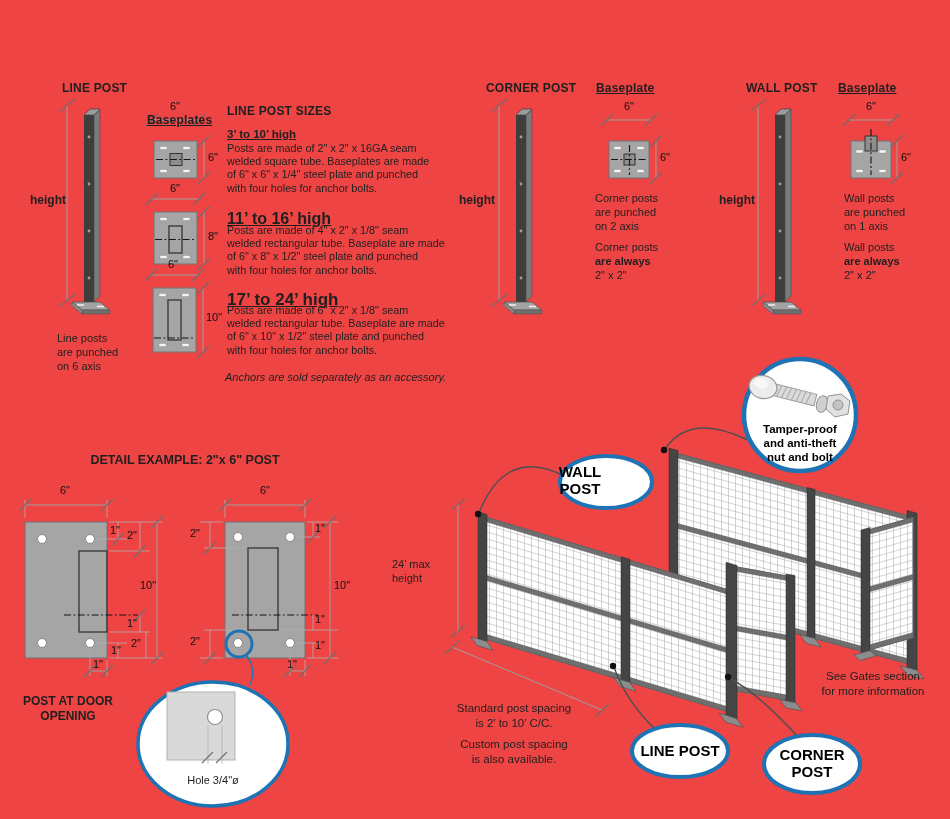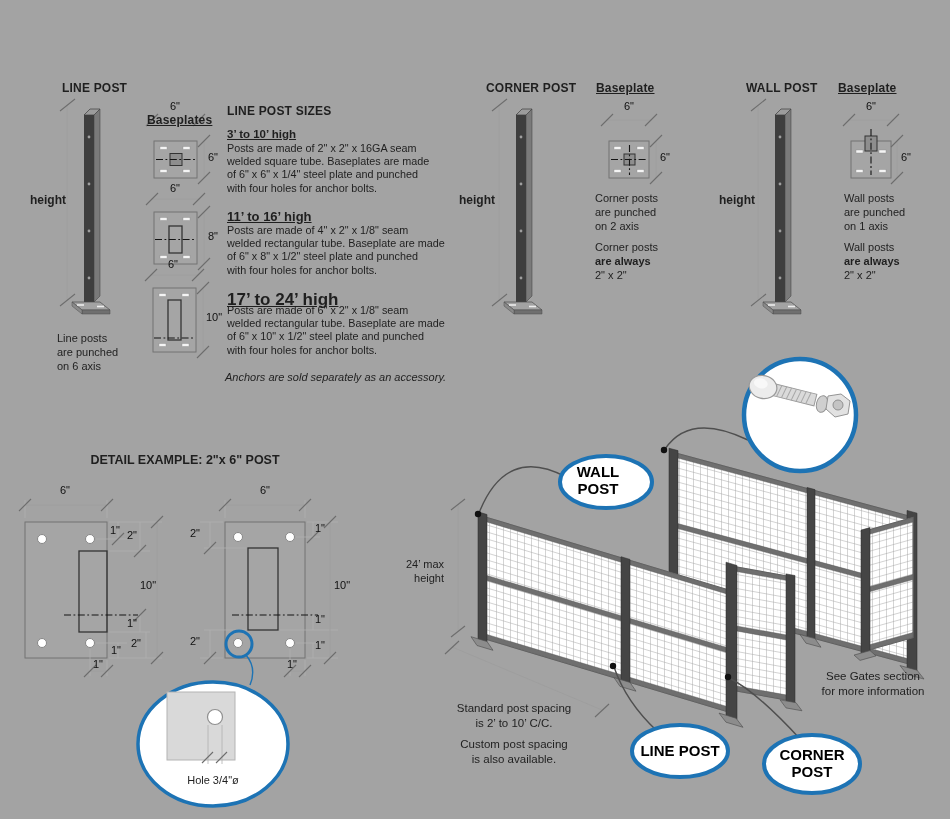--- a/index.html
+++ b/index.html
@@ -1,23 +1,23 @@
 <!DOCTYPE html>
 <html><head>
 <meta charset="utf-8">
 <style>
   html,body{margin:0;padding:0;background:#fff;}
-  #page{position:relative;width:950px;height:819px;background:#a3a3a3;overflow:hidden;
+  #page{position:relative;width:950px;height:819px;background:#ef4444;overflow:hidden;
         font-family:"Liberation Sans","DejaVu Sans",sans-serif;color:#1a1a1a;}
   #gfx{position:absolute;left:0;top:0;}
   .t{position:absolute;font-size:11px;line-height:1.27;color:#1f1f1f;white-space:pre-line;}
   .b{font-weight:bold;}
   .u{text-decoration:underline;}
   .c{text-align:center;}
-  .r{text-align:right;}
+  .r{}
   .i{font-style:italic;}
   .title{font-size:12px;font-weight:bold;letter-spacing:.2px;}
   .small{font-size:10.8px;line-height:1.22;}
   .dim{font-size:11px;color:#111;}
   .callout-label{font-size:15px;font-weight:bold;line-height:1.12;color:#000;}
   .bolt-label{font-size:11.5px;font-weight:bold;line-height:1.2;color:#000;}
   
   .dimline{stroke:#9e9e9e;stroke-width:1;fill:none;}
   .dimtick{stroke:#6d6d6d;stroke-width:1.1;fill:none;}
   .ext{stroke:#b0b0b0;stroke-width:.8;fill:none;}
@@ -364,21 +364,21 @@
 <div class="t dim" style="left:660px;top:151px;">6"</div>
 <div class="t dim c" style="left:856px;top:100px;width:30px;">6"</div>
 <div class="t dim" style="left:901px;top:151px;">6"</div>
 
 <div class="t title" style="left:227px;top:104px;">LINE POST SIZES</div>
 <div class="t b u" style="left:227px;top:127px;font-size:11.5px;">3’ to 10’ high</div>
 <div class="t small" style="left:227px;top:142px;">Posts are made of 2" x 2" x 16GA seam
 welded square tube. Baseplates are made
 of 6" x 6" x 1/4" steel plate and punched
 with four holes for anchor bolts.</div>
-<div class="t b u" style="left:227px;top:209px;font-size:13px;">11’ to 16’ high</div>
+<div class="t b u" style="left:227px;top:209px;font-size:16px;">11’ to 16’ high</div>
 <div class="t small" style="left:227px;top:224px;">Posts are made of 4" x 2" x 1/8" seam
 welded rectangular tube. Baseplate are made
 of 6" x 8" x 1/2" steel plate and punched
 with four holes for anchor bolts.</div>
 <div class="t b u" style="left:227px;top:289px;font-size:17px;">17’ to 24’ high</div>
 <div class="t small" style="left:227px;top:304px;">Posts are made of 6" x 2" x 1/8" seam
 welded rectangular tube. Baseplate are made
 of 6" x 10" x 1/2" steel plate and punched
 with four holes for anchor bolts.</div>
 <div class="t i" style="left:225px;top:371px;">Anchors are sold separately as an accessory.</div>
@@ -403,36 +403,41 @@
 
 <div class="t b c" style="left:70px;top:453px;width:230px;font-size:12.5px;">DETAIL EXAMPLE: 2"x 6" POST</div>
 <div class="t dim c" style="left:50px;top:484px;width:30px;">6"</div>
 <div class="t dim" style="left:110px;top:524px;">1"</div>
 <div class="t dim" style="left:127px;top:529px;">2"</div>
 <div class="t dim" style="left:140px;top:579px;">10"</div>
 <div class="t dim" style="left:127px;top:617px;">1"</div>
 <div class="t dim" style="left:131px;top:637px;">2"</div>
 <div class="t dim" style="left:111px;top:644px;">1"</div>
 <div class="t dim" style="left:93px;top:658px;">1"</div>
+<div class="t b c" style="left:12px;top:694px;width:112px;font-size:12px;">POST AT DOOR
+OPENING</div>
 
 <div class="t dim c" style="left:250px;top:484px;width:30px;">6"</div>
 <div class="t dim" style="left:190px;top:527px;">2"</div>
 <div class="t dim" style="left:190px;top:635px;">2"</div>
 <div class="t dim" style="left:315px;top:522px;">1"</div>
 <div class="t dim" style="left:334px;top:579px;">10"</div>
 <div class="t dim" style="left:315px;top:613px;">1"</div>
 <div class="t dim" style="left:315px;top:639px;">1"</div>
 <div class="t dim" style="left:287px;top:658px;">1"</div>
 <div class="t c" style="left:173px;top:774px;width:80px;">Hole 3/4"ø</div>
 
-<div class="t callout-label c" style="left:550px;top:464px;width:96px;">WALL
+<div class="t callout-label c" style="left:532px;top:464px;width:96px;">WALL
 POST</div>
 <div class="t callout-label c" style="left:632px;top:743px;width:96px;">LINE POST</div>
 <div class="t callout-label c" style="left:764px;top:747px;width:96px;">CORNER
 POST</div>
+<div class="t bolt-label c" style="left:746px;top:423px;width:108px;">Tamper-proof
+and anti-theft
+nut and bolt</div>
 <div class="t r" style="left:392px;top:557px;width:52px;line-height:1.3;">24’ max
 height</div>
 <div class="t c" style="left:438px;top:701px;width:152px;font-size:11.5px;line-height:1.3;">Standard post spacing
 is 2’ to 10’ C/C.</div>
 <div class="t c" style="left:443px;top:737px;width:142px;font-size:11.5px;line-height:1.3;">Custom post spacing
 is also available.</div>
 <div class="t c" style="left:798px;top:669px;width:150px;font-size:11.5px;line-height:1.3;">See Gates section
 for more information</div>
 
 </div>

